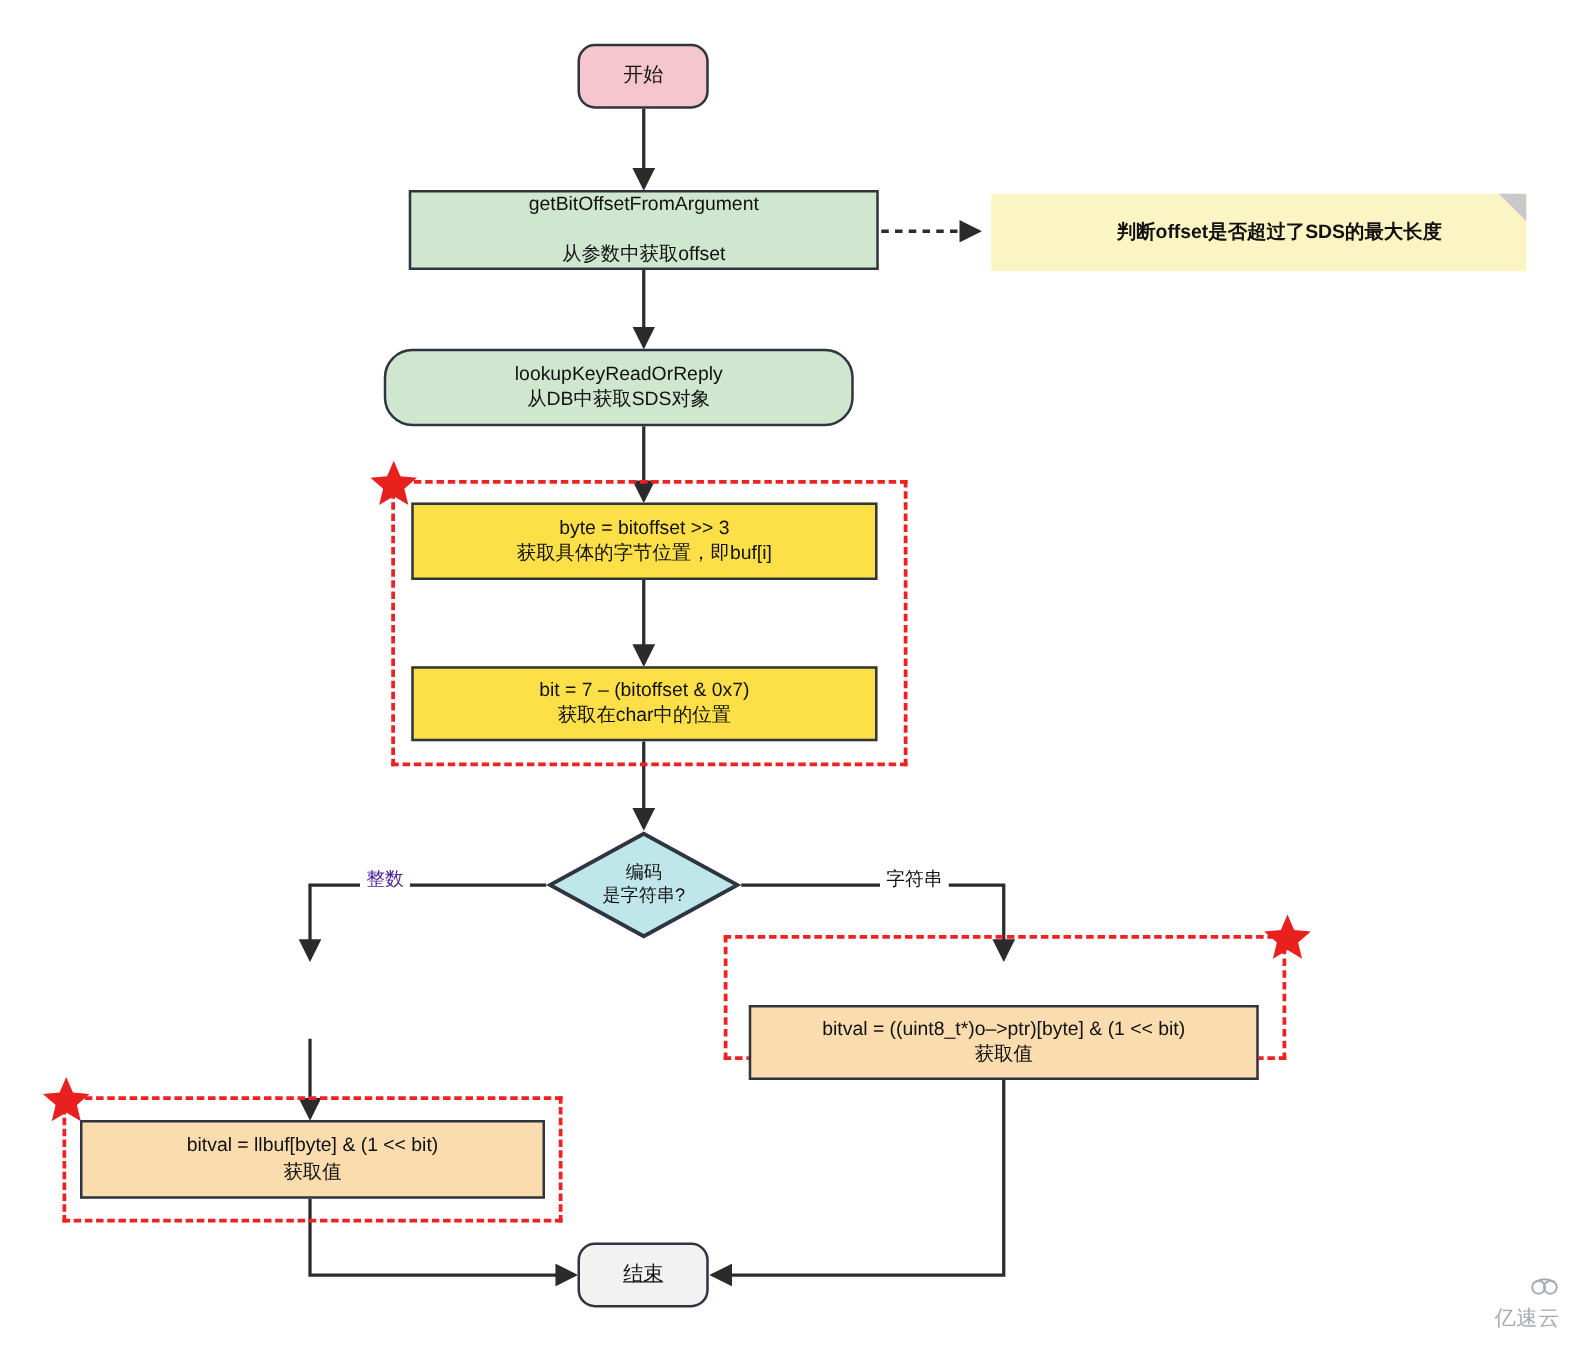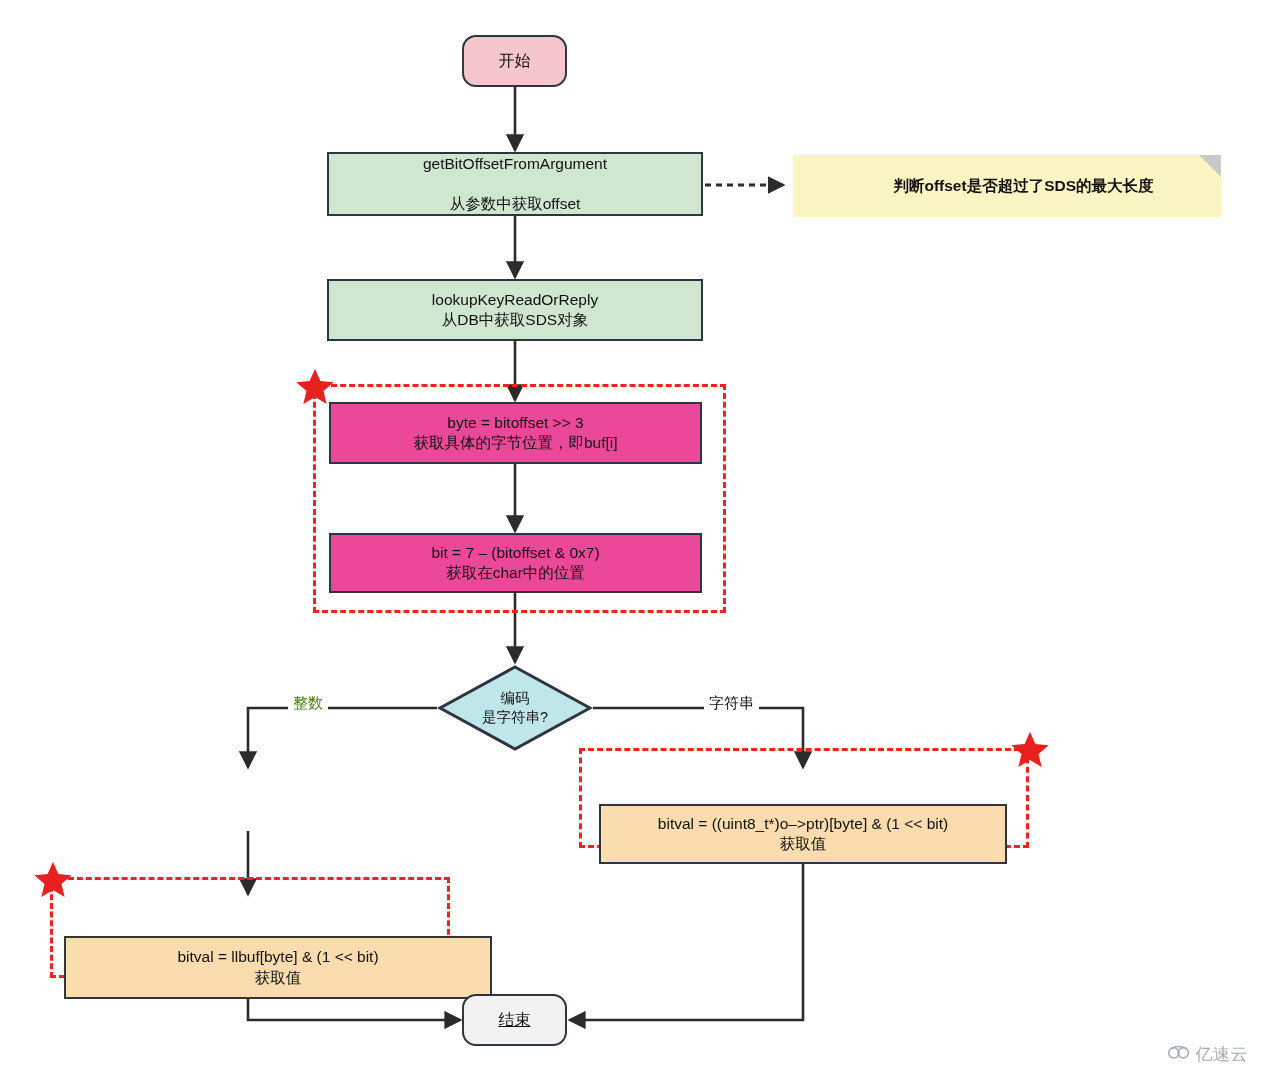--- a/index.html
+++ b/index.html
@@ -64,30 +64,30 @@
     border-radius: 14px;
     font-size: 16px;
     text-decoration: underline;
   }
 
   .proc {
     border: 2.5px solid #2e3440;
     font-size: 15.5px;
   }
   .green { background: #cfe6cf; }
-  .blue  { background: #ec4899; }
+  .blue  { background: #fde047; }
   .orange{ background: #fadcae; }
 
   .n-getbitoffset { left: 327px; top: 152px; width: 376px; height: 64px; justify-content: space-between; }
-  .n-lookupkey    { left: 327px; top: 279px; width: 376px; height: 62px; }
+  .n-lookupkey    { left: 307px; top: 279px; width: 376px; height: 62px; border-radius: 23px; }
   .n-byte         { left: 329px; top: 402px; width: 373px; height: 62px; }
   .n-bit          { left: 329px; top: 533px; width: 373px; height: 60px; }
   .n-ll2string    { left: 57px;  top: 769px; width: 381px; height: 62px; }
   .n-bitval-str   { left: 599px; top: 804px; width: 408px; height: 60px; }
-  .n-bitval-int   { left: 64px;  top: 936px; width: 428px; height: 63px; }
+  .n-bitval-int   { left: 64px;  top: 896px; width: 372px; height: 63px; }
 
   
   .n-decision {
     left: 437px;
     top: 664px;
     width: 156px;
     height: 88px;
     font-size: 14.5px;
     background: transparent;
     border: none;
@@ -149,26 +149,27 @@
   .star-bitcalc   { left: 295px; top: 367px; }
   .star-bitvalstr { left: 1010px; top: 730px; }
   .star-bitvalint { left: 33px;  top: 860px; }
 
   
   .watermark {
     position: absolute;
     right: 14px;
     bottom: 14px;
     display: flex;
-    align-items: flex-start;
+    align-items: flex-end;
     gap: 5px;
     color: #9aa3ad;
     font-size: 17px;
     z-index: 6;
     opacity: 0.9;
+    flex-direction: column;
   }
   .watermark .wm-text { letter-spacing: 0.5px; }
 </style>
 </head>
 <body>
 
 <div id="canvas">
 
   <svg id="edges" viewBox="0 0 1262 1080" width="1262" height="1080">
     <defs>
@@ -257,21 +258,21 @@
 
   <div class="node proc orange n-bitval-int">
     <span class="ln">bitval = llbuf[byte] &amp; (1 &lt;&lt; bit)</span>
     <span class="ln">获取值</span>
   </div>
 
   <div class="node n-end">
     <span class="ln">结束</span>
   </div>
 
-  <div style="position:absolute;left:288px;top:694px;background:#ffffff;padding:0 5px;font-size:15px;color:#4d7c0f;z-index:4;">整数</div>
+  <div style="position:absolute;left:288px;top:694px;background:#ffffff;padding:0 5px;font-size:15px;color:#4c1d95;z-index:4;">整数</div>
   <div style="position:absolute;left:704px;top:694px;background:#ffffff;padding:0 5px;font-size:15px;color:#111;z-index:4;">字符串</div>
 
   <svg class="star star-bitcalc" viewBox="0 0 24 24">
     <polygon points="12,1 15.2,8.4 23.2,9.1 17.1,14.4 19,22.2 12,18 5,22.2 6.9,14.4 0.8,9.1 8.8,8.4" fill="#e8201e"></polygon>
   </svg>
   <svg class="star star-bitvalstr" viewBox="0 0 24 24">
     <polygon points="12,1 15.2,8.4 23.2,9.1 17.1,14.4 19,22.2 12,18 5,22.2 6.9,14.4 0.8,9.1 8.8,8.4" fill="#e8201e"></polygon>
   </svg>
   <svg class="star star-bitvalint" viewBox="0 0 24 24">
     <polygon points="12,1 15.2,8.4 23.2,9.1 17.1,14.4 19,22.2 12,18 5,22.2 6.9,14.4 0.8,9.1 8.8,8.4" fill="#e8201e"></polygon>

